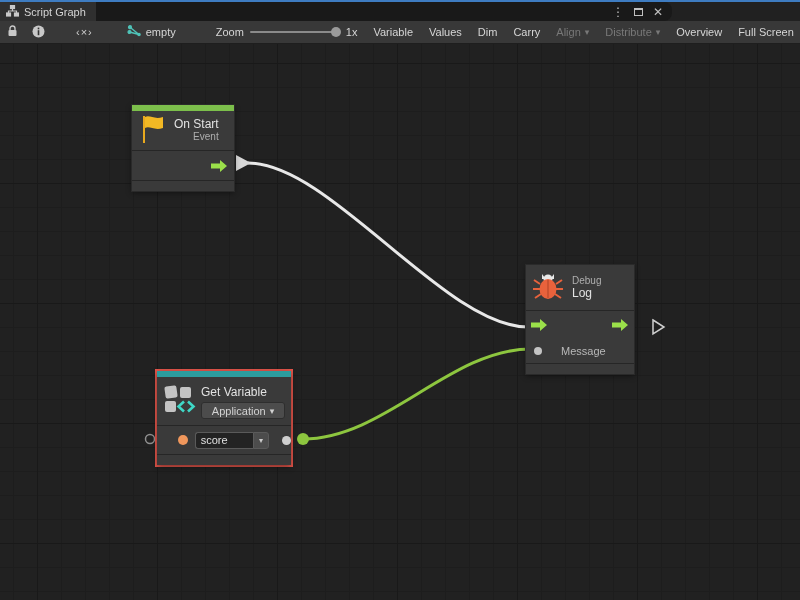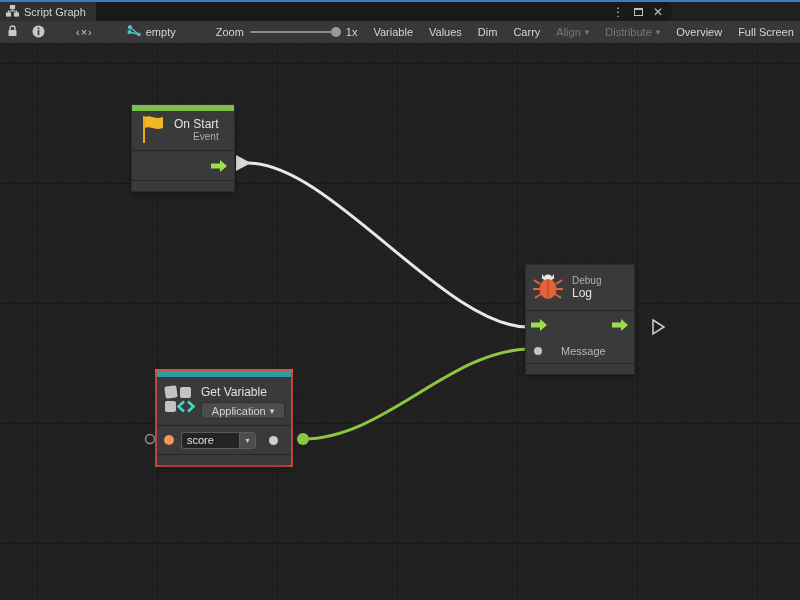--- a/index.html
+++ b/index.html
@@ -70,21 +70,21 @@
   
   .sel-frame { position:absolute; left:155px; top:325px; width:138px; z-index:2;
     border:2px solid #e5564b; }
   .node-getvar { position:relative; width:134px; background:#3a3a3a; color:#dedede;
     box-shadow:0 2px 6px rgba(0,0,0,.45); }
   .node-getvar .hdr { height:48px; padding:4px 0 0 6px; position:relative; }
   .gv-title { position:absolute; left:44px; top:8px; font-size:12px; color:#e2e2e2; }
   .gv-dropdown { position:absolute; left:44px; top:25px; width:84px; height:17px; background:#4c4c4c;
     border-radius:3px; display:flex; align-items:center; justify-content:center; gap:4px;
     font-size:11px; color:#d2d2d2; box-shadow:0 0 0 1px #2e2e2e inset; }
-  .node-getvar .body { height:28px; display:flex; align-items:center; padding-left:7px; }
+  .node-getvar .body { height:28px; display:flex; align-items:center; padding-left:21px; }
   .dot-orange { width:10px; height:10px; background:#f0975c; }
   .gv-field { margin-left:7px; width:58px; height:17px; background:#232323; border:1px solid #5a5a5a;
     border-right:none; border-radius:3px 0 0 3px; color:#e0e0e0; font-size:11px; padding:0 5px;
     font-family:"Liberation Sans", sans-serif; }
   .gv-field-arrow { width:17px; height:17px; background:#4c4c4c; border:1px solid #5a5a5a;
     border-radius:0 3px 3px 0; display:flex; align-items:center; justify-content:center;
     font-size:8px; color:#cccccc; }
   .dot-gray2 { width:9px; height:9px; background:#cfcfcf; margin-left:13px; }
 
   .flow-arrow { display:block; }

